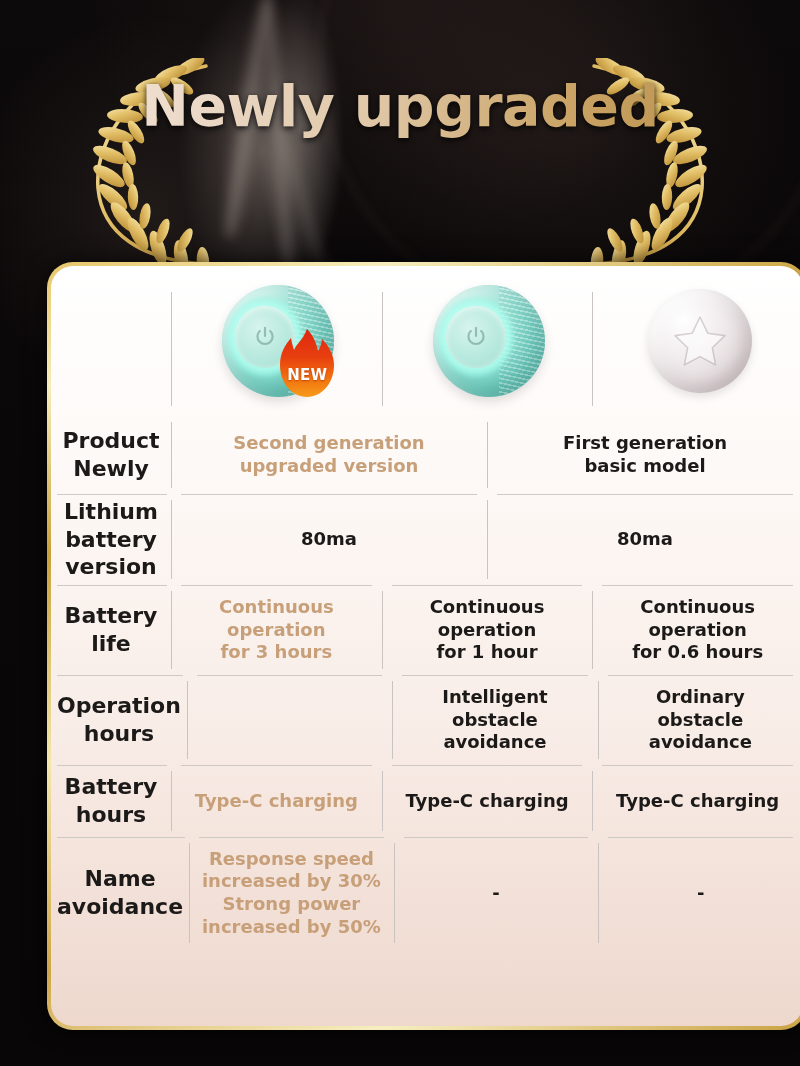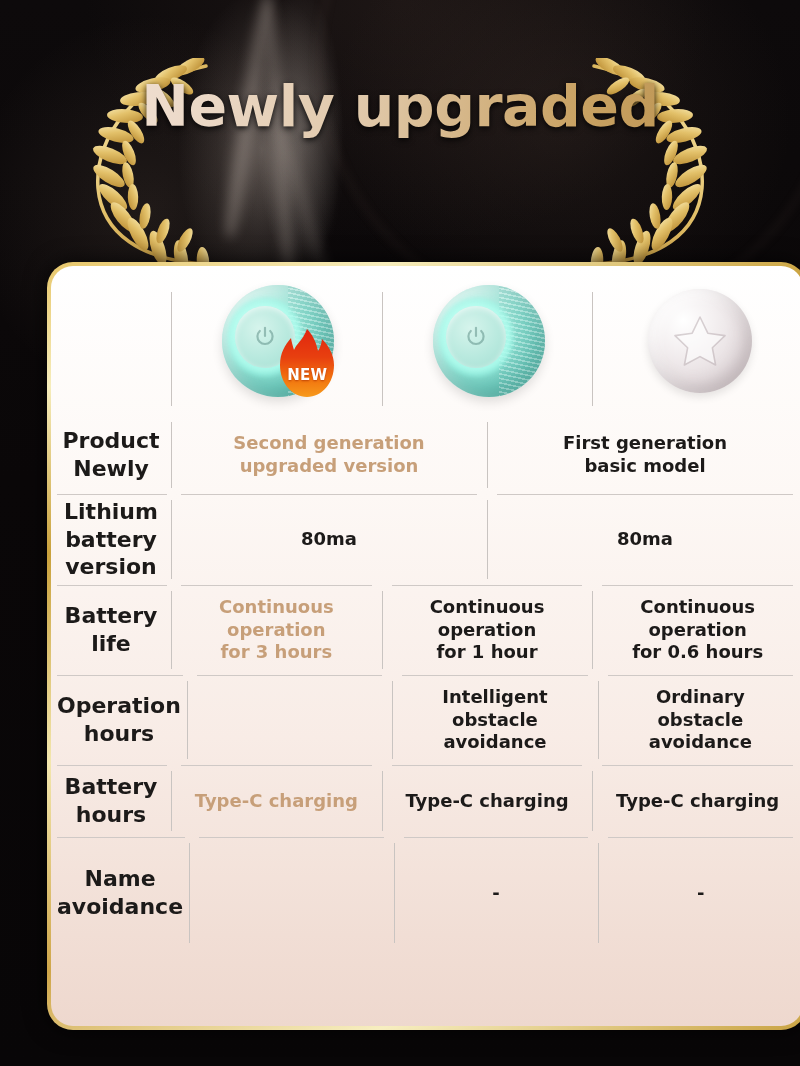--- a/index.html
+++ b/index.html
@@ -521,20 +521,21 @@
 
       <div class="row row-other">
         <div class="cell label">
           <span>
             <span>Name</span><br>
             <span>avoidance</span>
           </span>
         </div>
         <div class="cell data accent">
           <div class="divider"></div>
+          <span>Response speed<br>increased by 30%<br>Strong power<br>increased by 50%</span>
         </div>
         <div class="cell data">
           <div class="divider"></div>
           <span>-</span>
         </div>
         <div class="cell data">
           <div class="divider"></div>
           <span>-</span>
         </div>
       </div>

